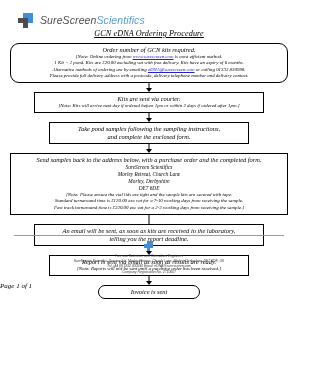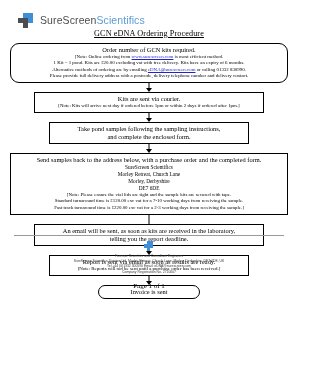--- a/index.html
+++ b/index.html
@@ -1,21 +1,21 @@
 <!DOCTYPE html>
 <html><head>
 <meta charset="utf-8">
 <style>
   html,body{margin:0;padding:0;}
   body{
     width:298px;height:386px;background:#ffffff;
     font-family:"Liberation Serif", serif;
     color:#000;overflow:hidden;
   }
-  .page{position:relative;width:298px;height:294px;box-sizing:border-box;}
+  .page{position:relative;width:298px;height:294px;box-sizing:border-box;font-style:italic;}
 
   
   .header{padding:13px 0 0 18px;display:flex;align-items:center;gap:5px;}
   .logo-mark{position:relative;width:17px;height:15px;flex:none;}
   .logo-mark i{position:absolute;display:block;}
   .sq{width:5px;height:5px;}
   .logo-type{font-family:"Liberation Sans",sans-serif;font-size:10.5px;letter-spacing:.1px;line-height:1;}
   .logo-type .a{color:#4d4d4f;}
   .logo-type .b{color:#5b9bd5;}
 
@@ -58,21 +58,21 @@
 
   
   .footer{position:absolute;left:0;right:0;bottom:4px;}
   .rule{height:1px;background:#9a9a9a;margin:0 14px 5px;}
   .foot-logo{display:flex;justify-content:center;margin-bottom:3px;}
   .foot-mark{position:relative;width:11px;height:10px;}
   .foot-mark i{position:absolute;display:block;}
   .fsq{width:3.3px;height:3.3px;}
   .foot-lines{text-align:center;font-family:"Liberation Sans",sans-serif;
     font-size:3.4px;line-height:1.55;color:#3b3b3b;}
-  .page-no{text-align:center;font-size:7px;margin-top:7px;}
+  .page-no{text-align:left;font-size:7px;margin-top:7px;}
 </style>
 </head>
 <body>
 
 <div class="page">
 
   <div class="header">
     <span class="logo-mark">
       <i class="sq" style="left:0px;top:5px;background:#4d4d4f;"></i>
       <i class="sq" style="left:5px;top:5px;background:#4d4d4f;"></i>

